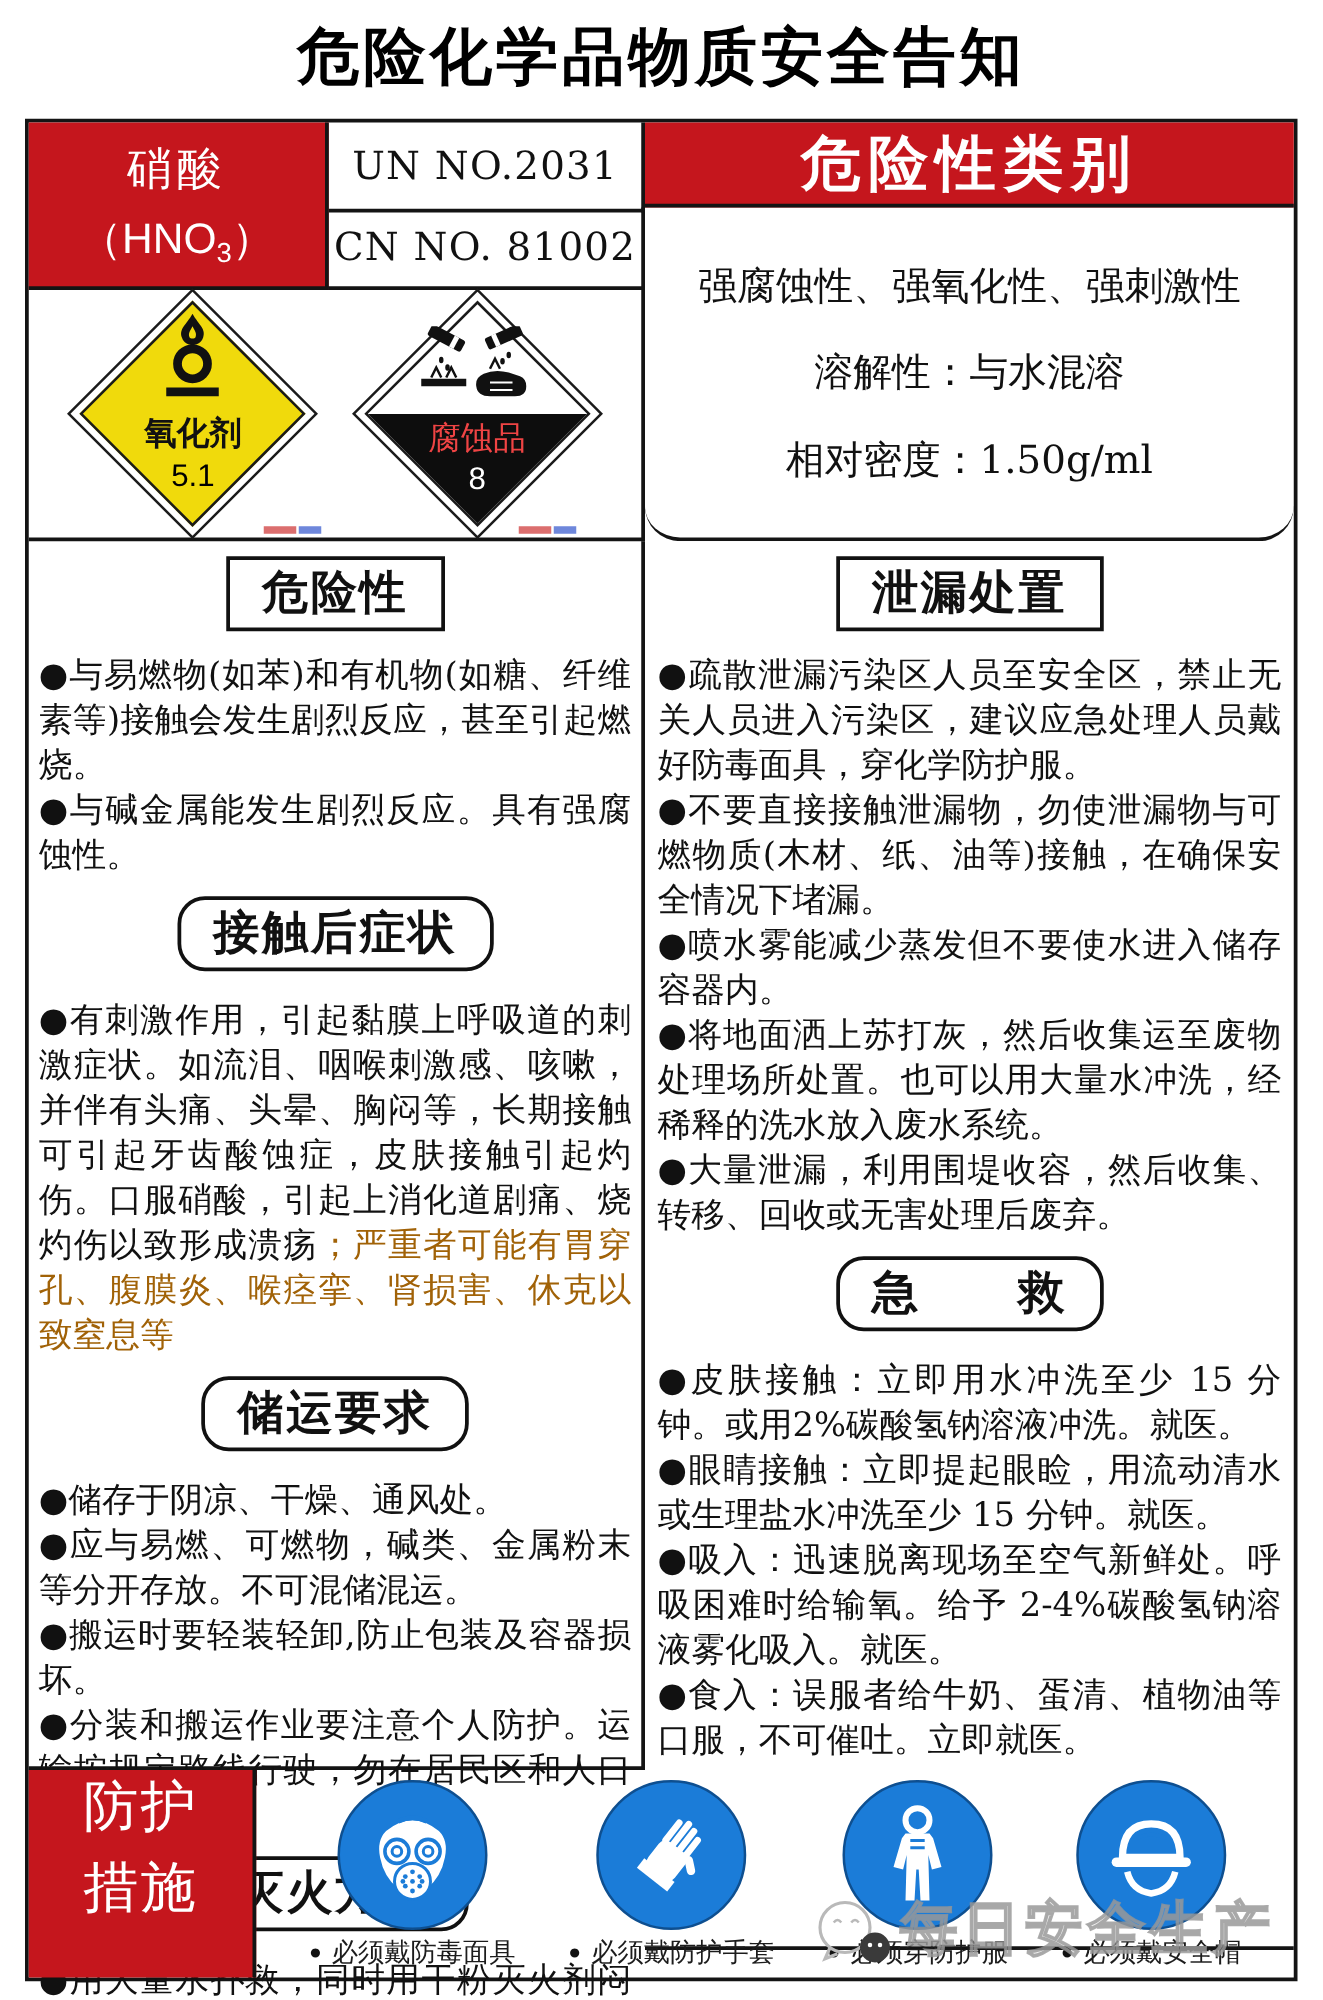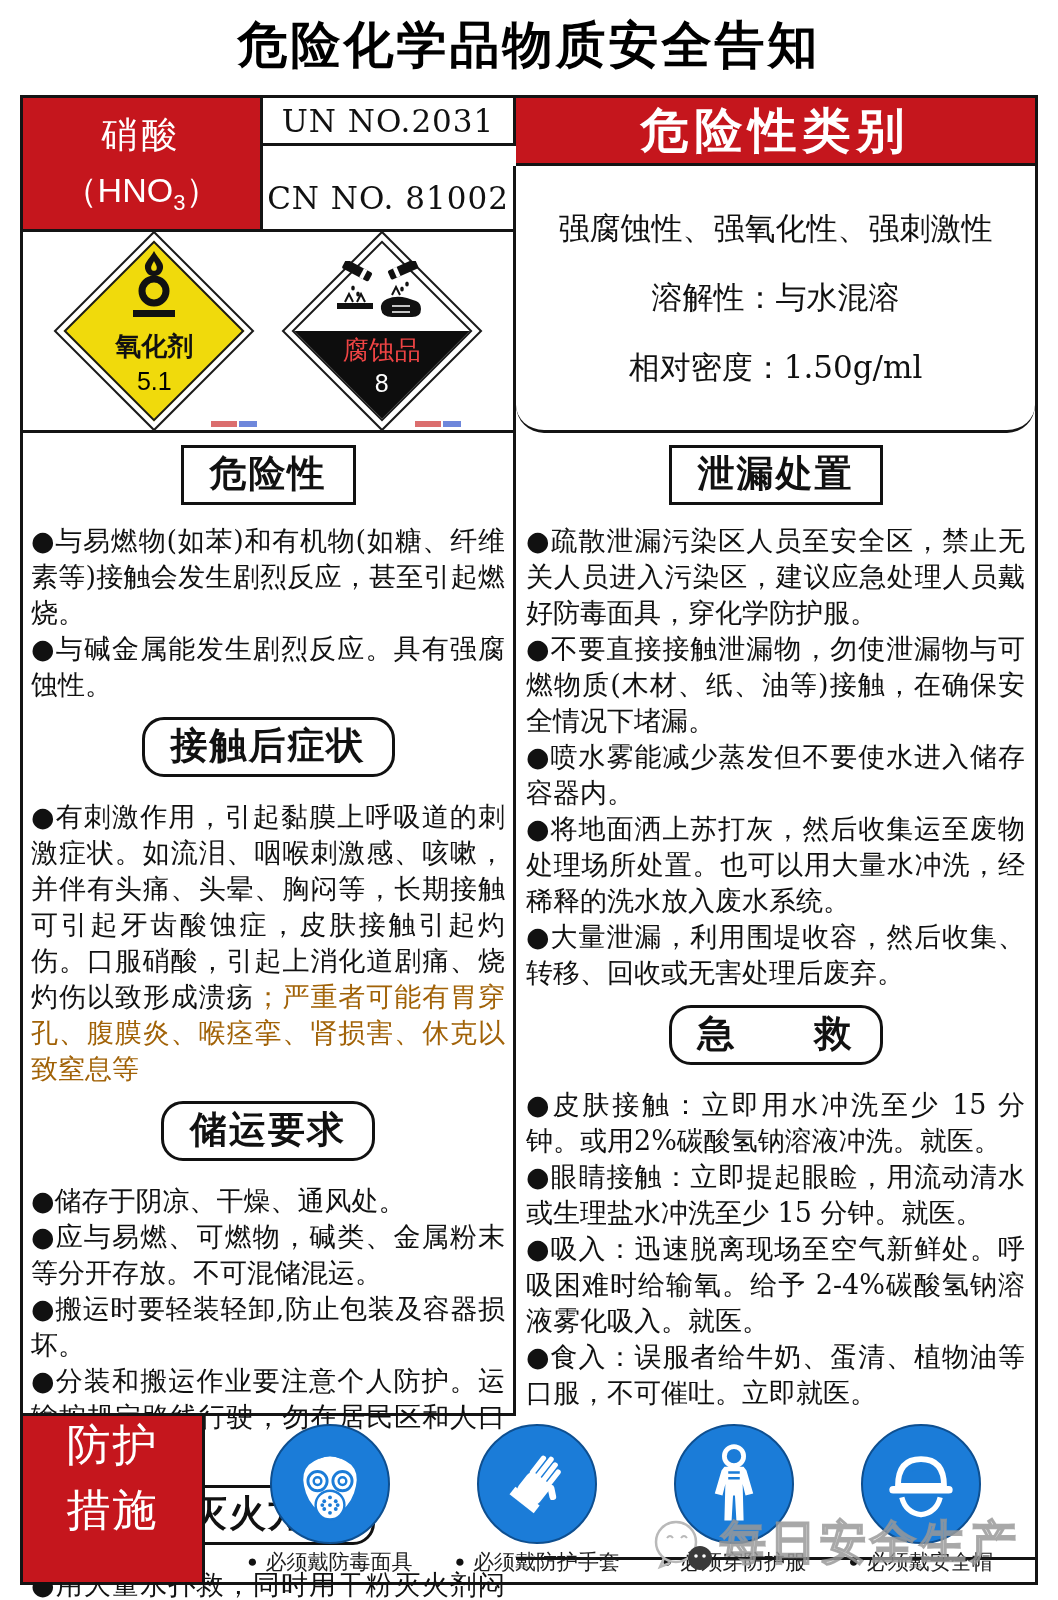--- a/index.html
+++ b/index.html
@@ -14,21 +14,21 @@
   .b-r{border-right:3px solid #141414;}
   .b-b{border-bottom:3px solid #141414;}
   .red-bg{background:#c5161d;color:#fff;}
 
   
   .cell-name{left:0;top:0;width:240px;height:134px;display:flex;flex-direction:column;
         align-items:center;justify-content:center;gap:8px;}
   .chem-name{font-size:36px;letter-spacing:4px;}
   .chem-formula{font-family:"Liberation Sans","DejaVu Sans",sans-serif;font-size:34px;}
   .chem-formula sub{font-size:22px;}
-  .cell-un{left:240px;top:0;width:253px;height:48px;}
+  .cell-un{left:240px;top:0;width:253px;height:72px;}
   .cell-cn{left:240px;top:68px;width:253px;height:66px;}
   .code-cell{display:flex;align-items:center;justify-content:center;
         font-size:31px;letter-spacing:1px;}
   .cell-hazhdr{left:493px;top:0;width:519px;height:68px;display:flex;align-items:center;
         justify-content:center;font-family:"Liberation Sans","DejaVu Sans",sans-serif;
         font-weight:700;font-size:48px;letter-spacing:6px;}
   .cell-props{left:493px;top:68px;width:519px;height:267px;display:flex;flex-direction:column;
         align-items:center;justify-content:space-evenly;padding:14px 6px;font-size:31px;border-radius:28px;}
 
   

